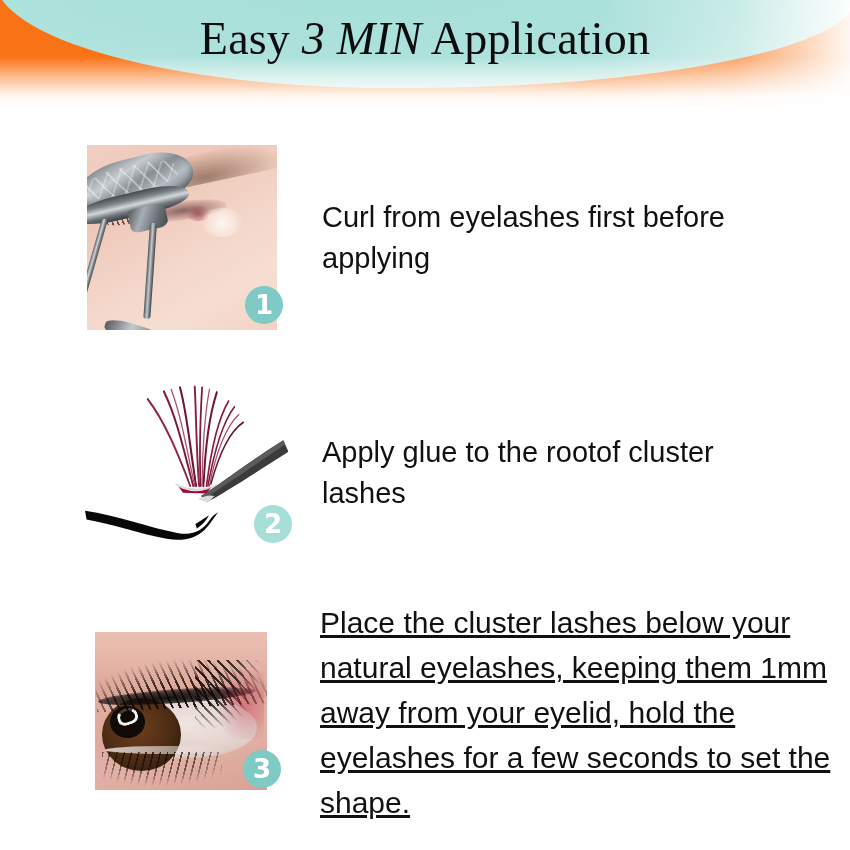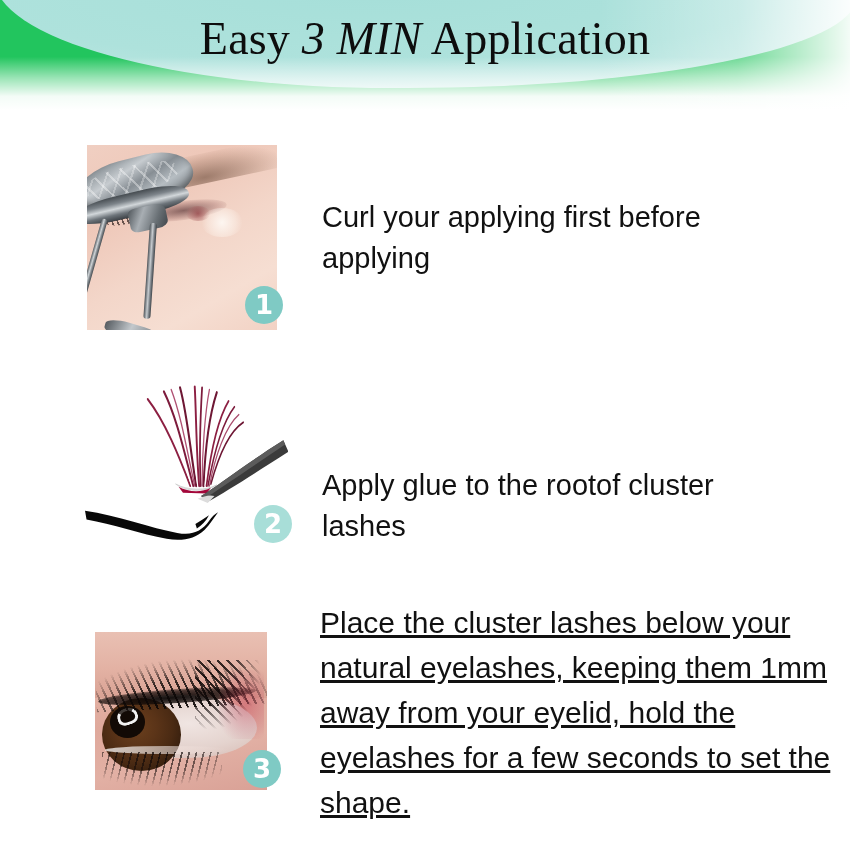--- a/index.html
+++ b/index.html
@@ -17,21 +17,21 @@
     overflow: hidden;
   }
 
   
   .header {
     position: absolute;
     left: 0; top: 0;
     width: 850px;
     height: 110px;
     overflow: hidden;
-    background: #22c55e;
+    background: #f97316;
   }
   .header-band {
     position: absolute;
     left: -6px; top: -34px;
     width: 862px;
     height: 122px;
     border-radius: 0 0 52% 46% / 0 0 74% 90%;
     background:
       radial-gradient(ellipse 120% 150% at 44% 22%, #a6dfd9 0%, #aee2dc 38%, #c4e9e4 64%, #ddf2ef 82%, #f3fbf9 94%, #ffffff 100%);
     filter: blur(0.4px);
@@ -109,21 +109,21 @@
   .badge-2 { right: -4px; bottom: 2px;  background: #a8ded8; }
   .badge-3 { right: -14px; bottom: 2px; background: #7fcac4; }
 
   .step-text {
     position: absolute;
     color: #111111;
     font-family: "Liberation Sans", sans-serif;
     font-weight: normal;
   }
   .text-1 { left: 322px; top: 62px;  width: 420px; font-size: 29px; line-height: 41px; }
-  .text-2 { left: 322px; top: 57px;  width: 420px; font-size: 29px; line-height: 41px; margin-top: 33px; }
+  .text-2 { left: 322px; top: 57px;  width: 420px; font-size: 29px; line-height: 41px; }
   .text-3 { left: 320px; top: 0px;   width: 530px; font-size: 30px; line-height: 45px; text-decoration: underline; }
 
   
   .photo1 {
     position: relative;
     width: 100%; height: 100%;
     overflow: hidden;
     background: linear-gradient(150deg, #f0cfc2 0%, #eec7b8 28%, #f3d6c9 55%, #f6ded2 78%, #f2d2c4 100%);
   }
   .p1-brow {
@@ -346,21 +346,21 @@
         <div class="p1-curler-pad"></div>
         <div class="p1-curler-rim"></div>
         <div class="p1-clamp"></div>
         <div class="p1-arm-a"></div>
         <div class="p1-arm-b"></div>
         <div class="p1-handle"></div>
       </div>
       <div class="badge badge-1">1</div>
     </div>
 
-    <div class="step-text text-1">Curl your applying first before applying</div>
+    <div class="step-text text-1">Curl from eyelashes first before applying</div>
   </div>
 
   <div class="step step-2">
 
     <div class="media media-2">
       <div class="art2">
 
         <svg class="a2-fan" viewBox="0 0 160 120" preserveAspectRatio="none">
           <g fill="none" stroke-linecap="round">
             <path d="M78 112 C62 80 44 46 20 22" stroke="#8c1f42" stroke-width="2.4"></path>

